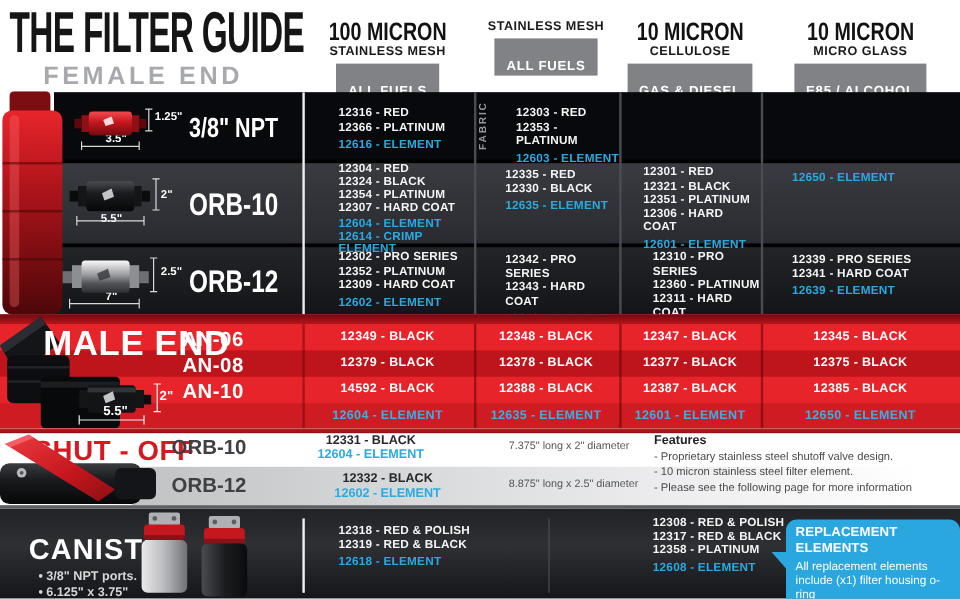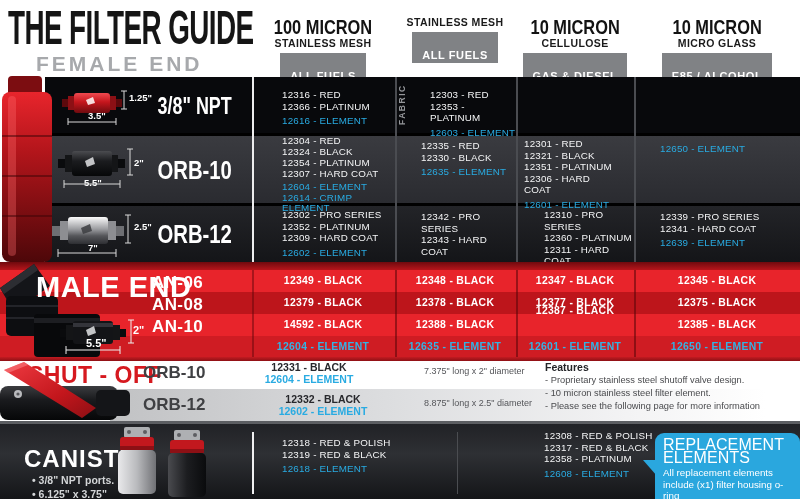--- a/index.html
+++ b/index.html
@@ -14,21 +14,21 @@
   .col-head{top:16px;width:170px;text-align:center;}
   .col-head .micron{font-size:21px;font-weight:bold;color:#121212;line-height:21px;}
   .col-head .media{font-size:10.5px;font-weight:bold;color:#1a1a1a;letter-spacing:.4px;line-height:12px;}
   .badge{display:inline-block;margin-top:4px;background:#808285;color:#fff;font-size:11px;
          font-weight:bold;letter-spacing:.6px;padding:17px 10px 2px;}
   
   .female{left:45px;top:77px;width:755px;height:185px;background:#0a0b0e;}
   .frow{left:0;width:755px;}
   .vline{top:0;height:185px;}
   .rlabel{color:#fff;font-weight:bold;text-align:center;white-space:nowrap;}
-  .fcell{font-weight:normal;}
+  .fcell{font-weight:bold;}
   .pw{color:#f4f5f6;font-size:9.8px;line-height:11.6px;letter-spacing:.2px;white-space:pre-line;}
   .pb{color:#29abe2;font-size:9.8px;line-height:11.6px;letter-spacing:.2px;white-space:pre-line;margin-top:3px;}
   .tight .pw,.tight .pb{line-height:10.9px;}
   .tight .pb{margin-top:2px;}
   .dim{color:#fff;font-weight:bold;font-size:9.5px;white-space:nowrap;}
   .fabric{color:#94969a;font-weight:bold;font-size:8.5px;letter-spacing:1.5px;transform:rotate(-90deg);}
   
   .male{left:0;top:262px;width:800px;height:95px;background:#e31e26;}
   .mrow{left:0;width:800px;height:22px;}
   .mcell{width:140px;text-align:center;font-size:10.4px;font-weight:bold;color:#fff;letter-spacing:.3px;}
@@ -45,21 +45,21 @@
   .size-note{font-size:9px;color:#55565a;white-space:nowrap;}
   .feat-title{font-size:10.5px;font-weight:bold;color:#232427;}
   .feat-items{font-size:9.3px;color:#4a4b4e;line-height:13px;white-space:pre-line;}
   
   .canister{left:0;top:421px;width:800px;height:78px;
             background:linear-gradient(180deg,#212226 0%,#2e3034 40%,#141518 100%);
             border-top:3px solid #5c5e62;box-sizing:border-box;}
   .can-title{font-size:24px;font-weight:bold;color:#fff;letter-spacing:1px;}
   .can-bullets{font-size:10.5px;font-weight:bold;color:#d3d5d7;line-height:13.5px;white-space:pre-line;}
   .callout{background:#2aa7de;border-radius:9px;width:133px;padding:5px 4px 5px 8px;color:#fff;}
-  .callout .t{font-size:16px;font-weight:normal;letter-spacing:.1px;line-height:13px;}
+  .callout .t{font-size:11px;font-weight:bold;letter-spacing:.1px;line-height:13px;}
   .callout .b{font-size:9.8px;line-height:11.5px;margin-top:3px;}
   .tail{width:0;height:0;border-right:14px solid #2aa7de;border-bottom:16px solid transparent;}
 </style>
 </head>
 <body>
 
 <div id="stage">
 
   <div class="abs subtitle">FEMALE END</div>
   <div class="abs title"><span class="condL">THE FILTER GUIDE</span></div>
@@ -179,21 +179,21 @@
 12354 - PLATINUM
 12307 - HARD COAT</div>
     <div class="pb">12604 - ELEMENT
 12614 - CRIMP ELEMENT</div>
   </div>
   <div class="abs fcell" style="left:395px;top:140px;width:95px;padding-left:26px;">
     <div class="pw">12335 - RED
 12330 - BLACK</div>
     <div class="pb">12635 - ELEMENT</div>
   </div>
-  <div class="abs fcell" style="left:496px;top:138px;width:90px;padding-left:28px;">
+  <div class="abs fcell" style="left:508px;top:138px;width:90px;padding-left:28px;">
     <div class="pw">12301 - RED
 12321 - BLACK
 12351 - PLATINUM
 12306 - HARD COAT</div>
     <div class="pb">12601 - ELEMENT</div>
   </div>
   <div class="abs fcell" style="left:634px;top:140px;width:140px;padding-left:26px;">
     <div class="pb">12650 - ELEMENT</div>
   </div>
 
@@ -262,21 +262,21 @@
     <div class="abs mcell" style="left:253px;top:13px;">12349 - BLACK</div>
     <div class="abs mcell" style="left:385px;top:13px;">12348 - BLACK</div>
     <div class="abs mcell" style="left:505px;top:13px;">12347 - BLACK</div>
     <div class="abs mcell" style="left:647px;top:13px;">12345 - BLACK</div>
     <div class="abs mcell" style="left:253px;top:35px;">12379 - BLACK</div>
     <div class="abs mcell" style="left:385px;top:35px;">12378 - BLACK</div>
     <div class="abs mcell" style="left:505px;top:35px;">12377 - BLACK</div>
     <div class="abs mcell" style="left:647px;top:35px;">12375 - BLACK</div>
     <div class="abs mcell" style="left:253px;top:57px;">14592 - BLACK</div>
     <div class="abs mcell" style="left:385px;top:57px;">12388 - BLACK</div>
-    <div class="abs mcell" style="left:505px;top:43px;">12387 - BLACK</div>
+    <div class="abs mcell" style="left:505px;top:57px;">12387 - BLACK</div>
     <div class="abs mcell" style="left:647px;top:57px;">12385 - BLACK</div>
     <div class="abs mcell el" style="left:253px;top:79px;">12604 - ELEMENT</div>
     <div class="abs mcell el" style="left:385px;top:79px;">12635 - ELEMENT</div>
     <div class="abs mcell el" style="left:505px;top:79px;">12601 - ELEMENT</div>
     <div class="abs mcell el" style="left:647px;top:79px;">12650 - ELEMENT</div>
   </div>
 
   <div class="abs shutoff">
     <div class="abs" style="left:0;top:0;width:800px;height:4px;background:linear-gradient(180deg,#c21b21,#8e1015);"></div>
     <div class="abs" style="left:110px;top:32px;width:690px;height:32px;background:linear-gradient(90deg,#c1c2c4 0%,#dcdddf 40%,#f3f3f4 75%,#ffffff 95%);"></div>

